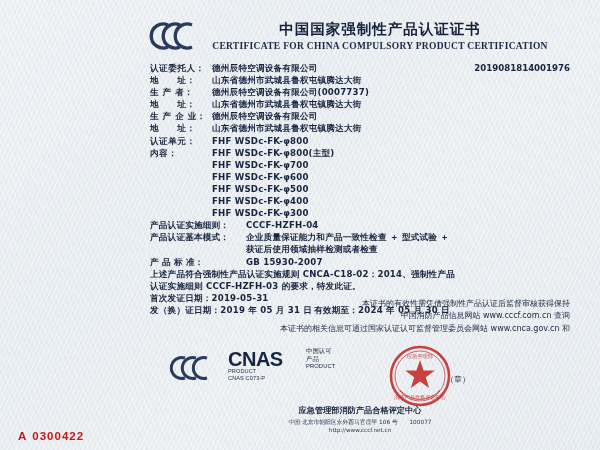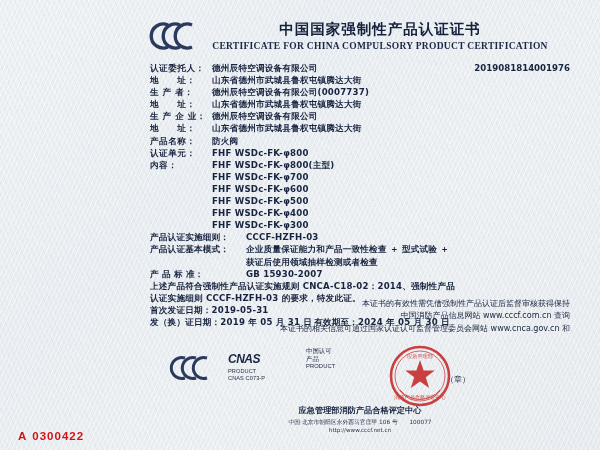--- a/index.html
+++ b/index.html
@@ -151,26 +151,25 @@
     height: 32px;
   }
   .cnas-block {
     position: absolute;
     left: 228px;
     top: 6px;
     width: 74px;
   }
   .cnas-word {
     font-family: "Liberation Sans", sans-serif;
-    font-size: 12px;
+    font-size: 20px;
     font-weight: bold;
     color: #17243f;
     letter-spacing: -0.5px;
     line-height: 18px;
-    font-style: italic;
   }
   .cnas-sub {
     font-family: "Liberation Sans", sans-serif;
     font-size: 5.6px;
     color: #25324d;
     line-height: 7px;
     letter-spacing: 0.1px;
   }
   .cn-product {
     position: absolute;
@@ -281,37 +280,34 @@
       <div class="row">
         <span class="lbl">地　　址：</span><span class="val">山东省德州市武城县鲁权屯镇腾达大街</span>
       </div>
       <div class="row">
         <span class="lbl">生 产 企 业：</span><span class="val">德州辰特空调设备有限公司</span>
       </div>
       <div class="row">
         <span class="lbl">地　　址：</span><span class="val">山东省德州市武城县鲁权屯镇腾达大街</span>
       </div>
       <div class="row">
-        <span class="lbl">产品名称：</span><span class="val">防火阀</span>
-      </div>
-      <div class="row">
         <span class="lbl">认证单元：</span><span class="val">FHF WSDc-FK-φ800</span>
       </div>
 
       <div class="row">
         <span class="lbl">内容：</span><span class="val">FHF WSDc-FK-φ800(主型)</span>
       </div>
       <div class="indent-models"><span class="val">FHF WSDc-FK-φ700</span></div>
       <div class="indent-models"><span class="val">FHF WSDc-FK-φ600</span></div>
       <div class="indent-models"><span class="val">FHF WSDc-FK-φ500</span></div>
       <div class="indent-models"><span class="val">FHF WSDc-FK-φ400</span></div>
       <div class="indent-models"><span class="val">FHF WSDc-FK-φ300</span></div>
 
       <div class="row">
-        <span class="lbl-wide">产品认证实施细则：</span><span class="val">CCCF-HZFH-03</span>
+        <span class="lbl-wide">产品认证实施细则：</span><span class="val">CCCF-HZFH-04</span>
       </div>
       <div class="row">
         <span class="lbl-wide">产品认证基本模式：</span><span class="val">企业质量保证能力和产品一致性检查 ＋ 型式试验 ＋</span>
       </div>
       <div class="row">
         <span class="lbl-wide"></span><span class="val">获证后使用领域抽样检测或者检查</span>
       </div>
       <div class="row">
         <span class="lbl-wide">产 品 标 准：</span><span class="val">GB 15930-2007</span>
       </div>

